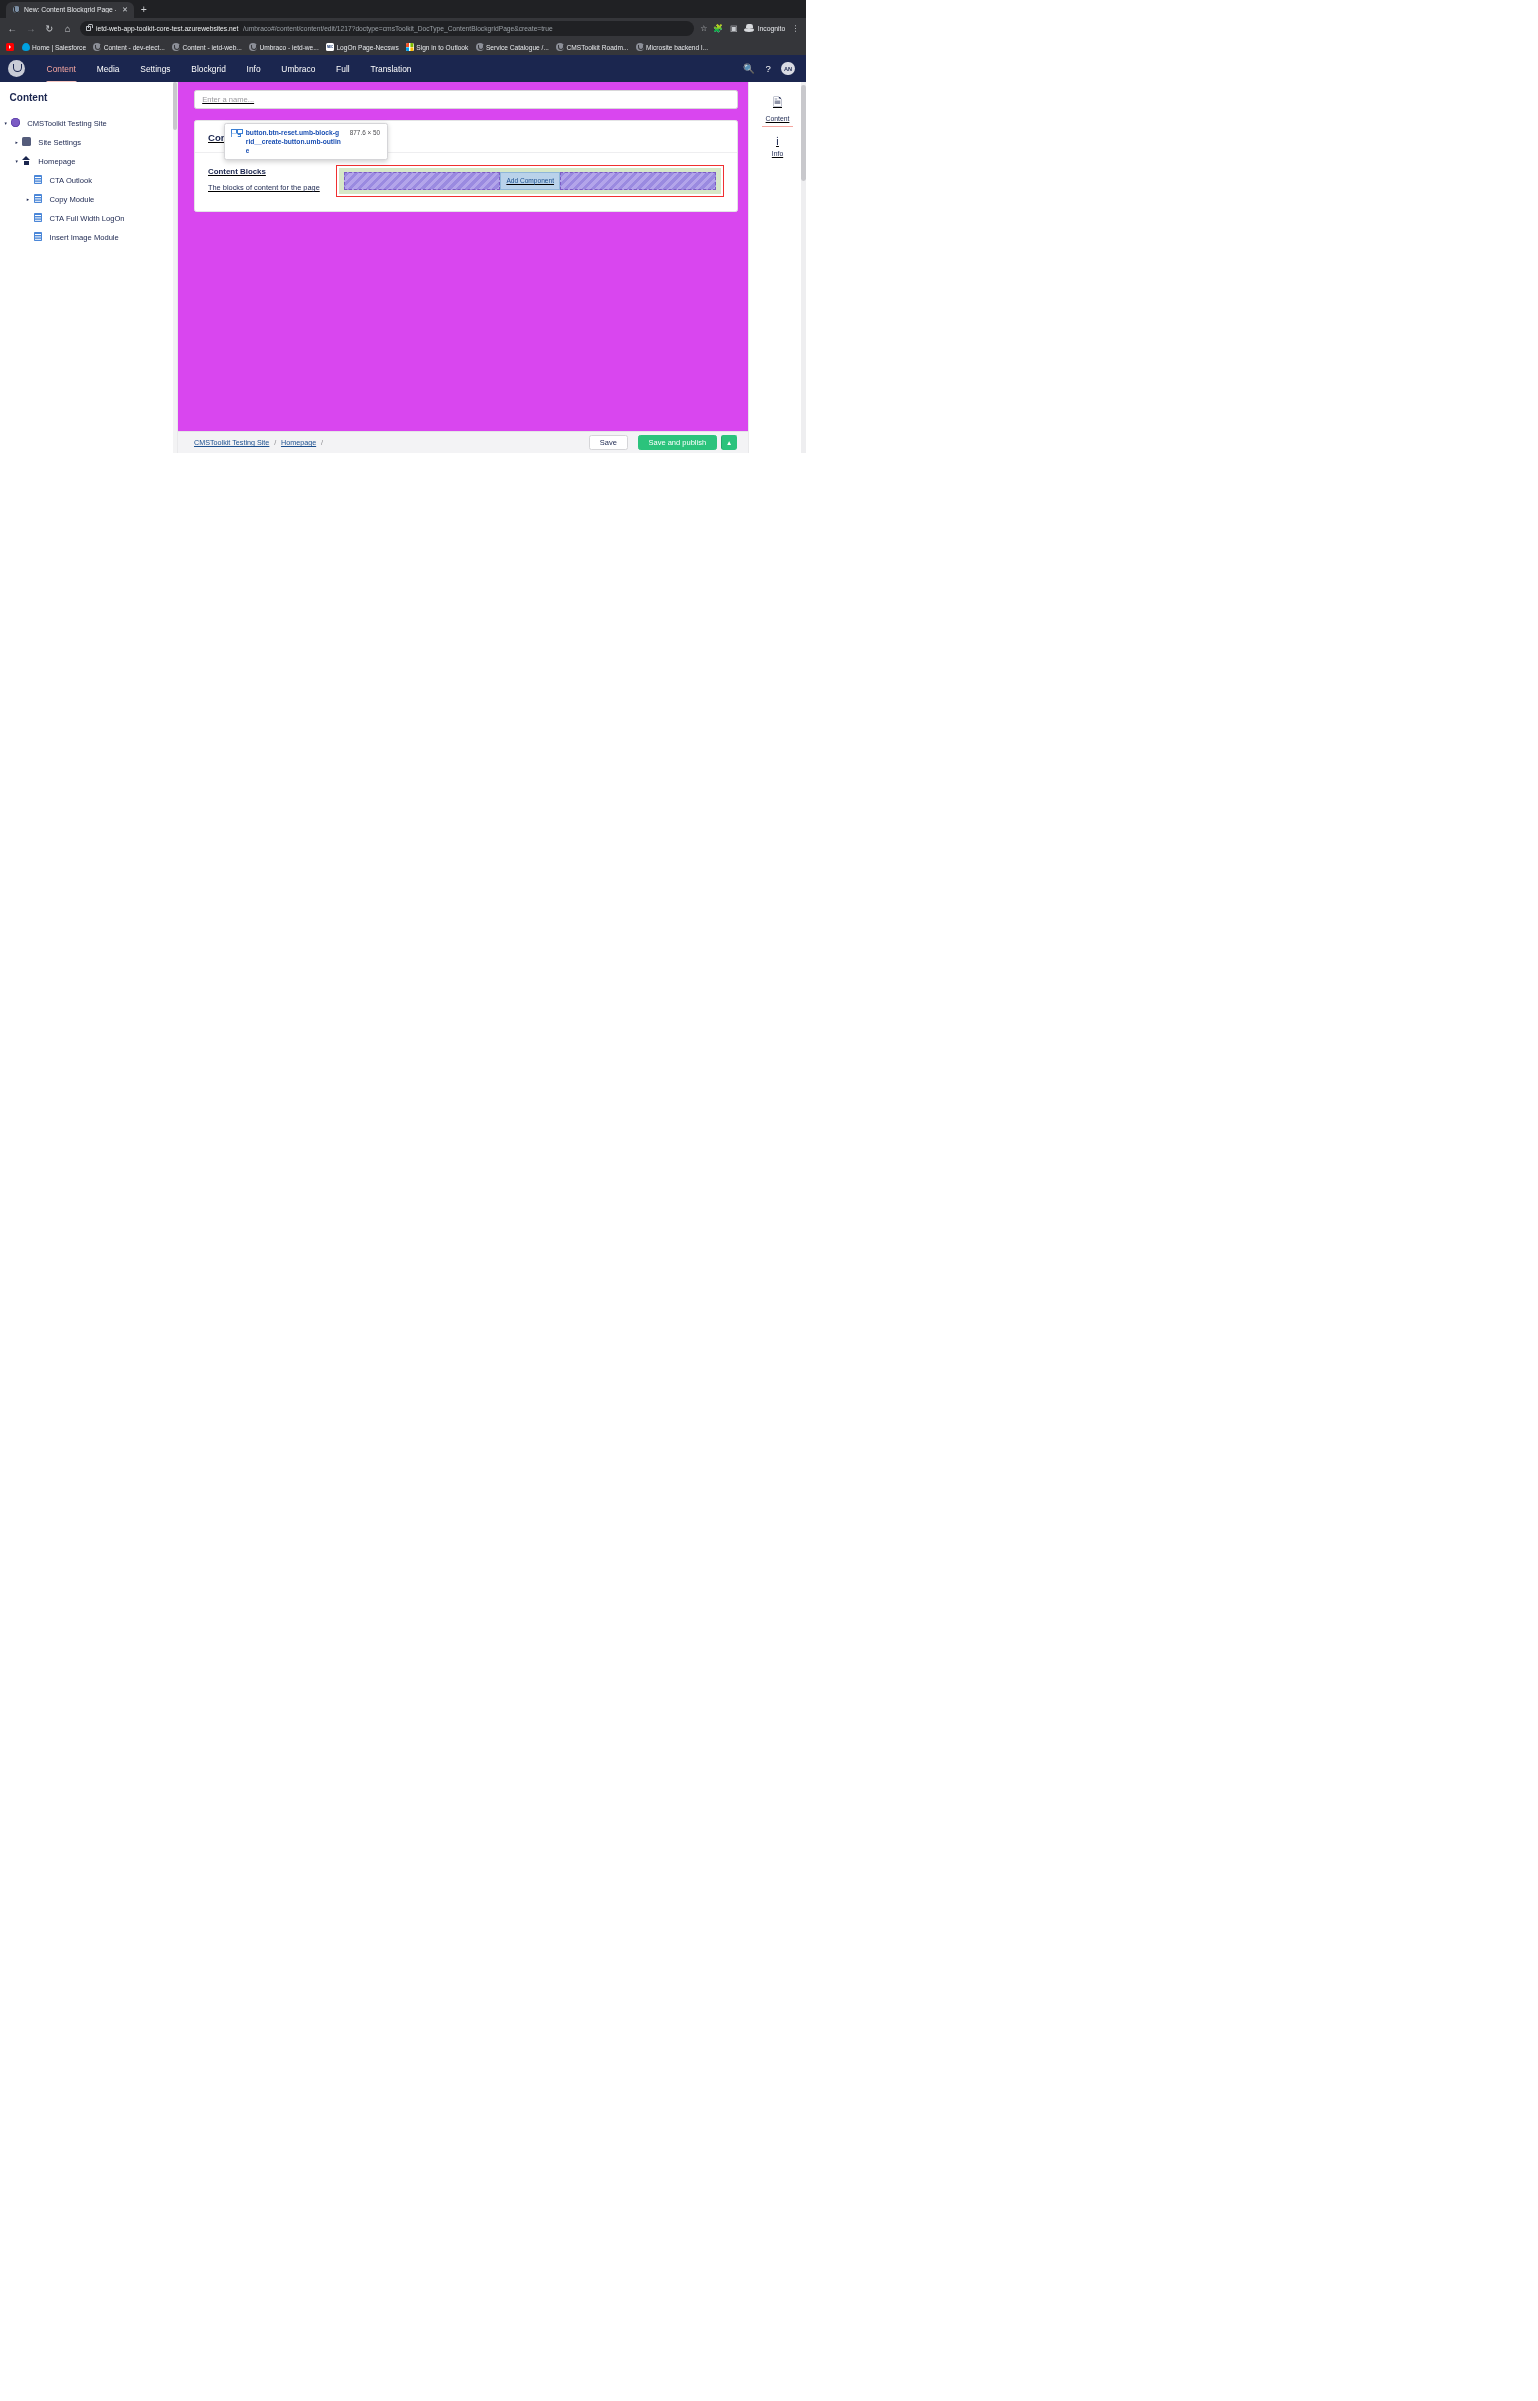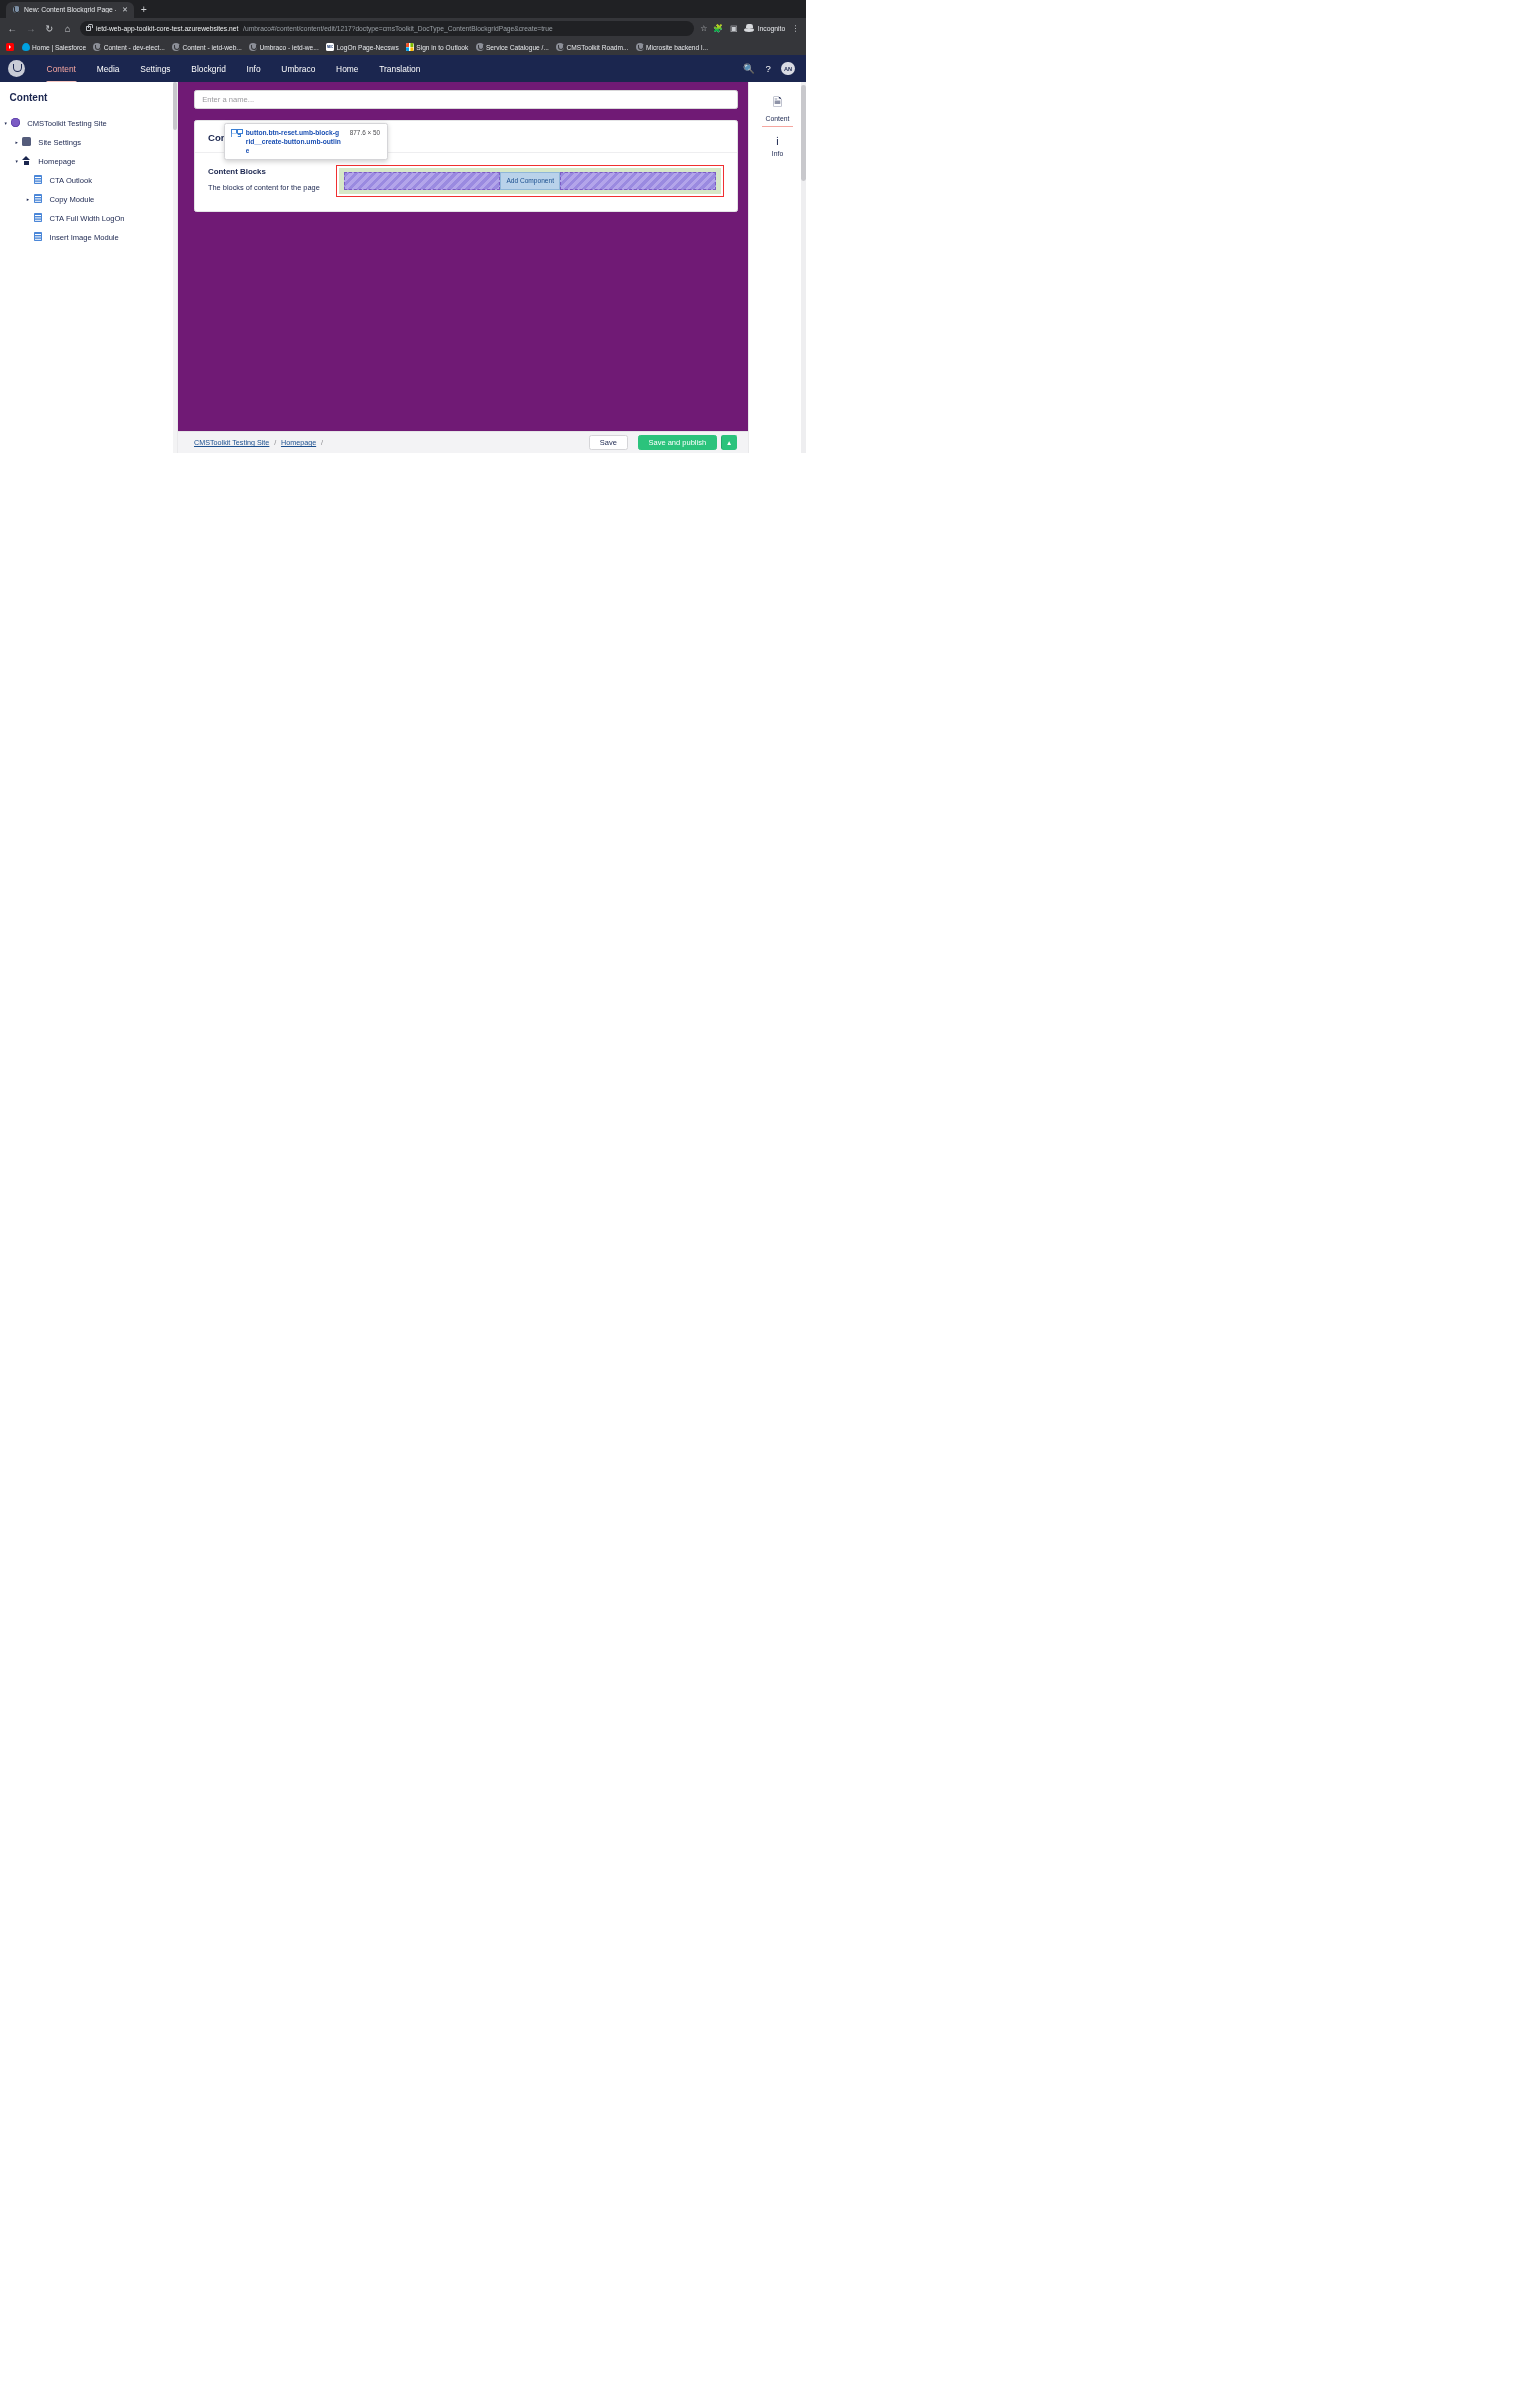--- a/index.html
+++ b/index.html
@@ -80,21 +80,21 @@
   .ic-settings { width:8.8px;height:8.8px;border-radius:1.6px;background:#1b264f;opacity:.75;}
   .ic-home { width:0;height:0;border-left:4.8px solid transparent;border-right:4.8px solid transparent;border-bottom:4.8px solid #1b264f;position:relative;}
   .ic-home:after{content:"";position:absolute;left:-2.8px;top:4.8px;width:5.6px;height:4px;background:#1b264f;}
   .ic-doc { width:8.8px;height:8.8px;background:#4b87d8;border-radius:0.8px;position:relative;}
   .ic-doc:after{content:"";position:absolute;left:1.6px;top:1.6px;right:1.6px;height:1px;background:#fff;box-shadow:0 2.4px 0 #fff,0 4.8px 0 #fff;}
   .tree-indent-1 { padding-left:11.2px; }
   .tree-indent-2 { padding-left:22.4px; }
   .tree-scroll { position:absolute; right:0; top:0; width:4px; height:100%; background:#f3f3f4;}
   .tree-scroll i { display:block; position:absolute; top:0; left:0; width:4px; height:48px; background:#c8c8cc; border-radius:2.4px;}
 
-  .umb-main { flex:1; background:#701a75; position:relative; display:flex; }
+  .umb-main { flex:1; background:#d946ef; position:relative; display:flex;text-decoration:underline; }
   .umb-content-col { flex:1; padding:8px 9.6px 0 16px; position:relative;}
   .name-input { width:100%; height:19px; background:#fff; border:0.8px solid #d8d7d9; border-radius:2.4px; padding:0 7.2px; font-size:7.6px; color:#9a9a9e; display:flex; align-items:center;}
   .panel { background:#fff; border:0.8px solid #e4e4e6; border-radius:2.4px; margin-top:11.2px; }
   .panel-title { font-size:9.6px; font-weight:bold; color:#1b264f; padding:10.4px 13px 9.6px; border-bottom:0.8px solid #eeeef0;}
   .panel-body { display:flex; padding:11.2px 13px 14.4px; gap:0;align-items:center;}
   .prop-left { width:128px; flex:none; padding-right:13px;}
   .prop-label { font-size:7.9px; font-weight:bold; color:#1b264f; }
   .prop-desc { font-size:7.4px; color:#1b264f; margin-top:7.2px; line-height:1.45; }
   .prop-right { flex:1; position:relative; }
 
@@ -212,21 +212,21 @@
 
   <div class="umb-top">
     <span class="umb-logo"></span>
     <div class="umb-nav" id="sections">
         <span class="umb-nav-item active">Content</span>
         <span class="umb-nav-item">Media</span>
         <span class="umb-nav-item">Settings</span>
         <span class="umb-nav-item">Blockgrid</span>
         <span class="umb-nav-item">Info</span>
         <span class="umb-nav-item">Umbraco</span>
-        <span class="umb-nav-item">Home</span>
+        <span class="umb-nav-item">Full</span>
         <span class="umb-nav-item">Translation</span>
       </div>
     <div class="umb-right">
       <span class="umb-ic">🔍</span>
       <span class="umb-ic">?</span>
       <span class="umb-avatar">AN</span>
     </div>
   </div>
 
   <div class="umb-body">

